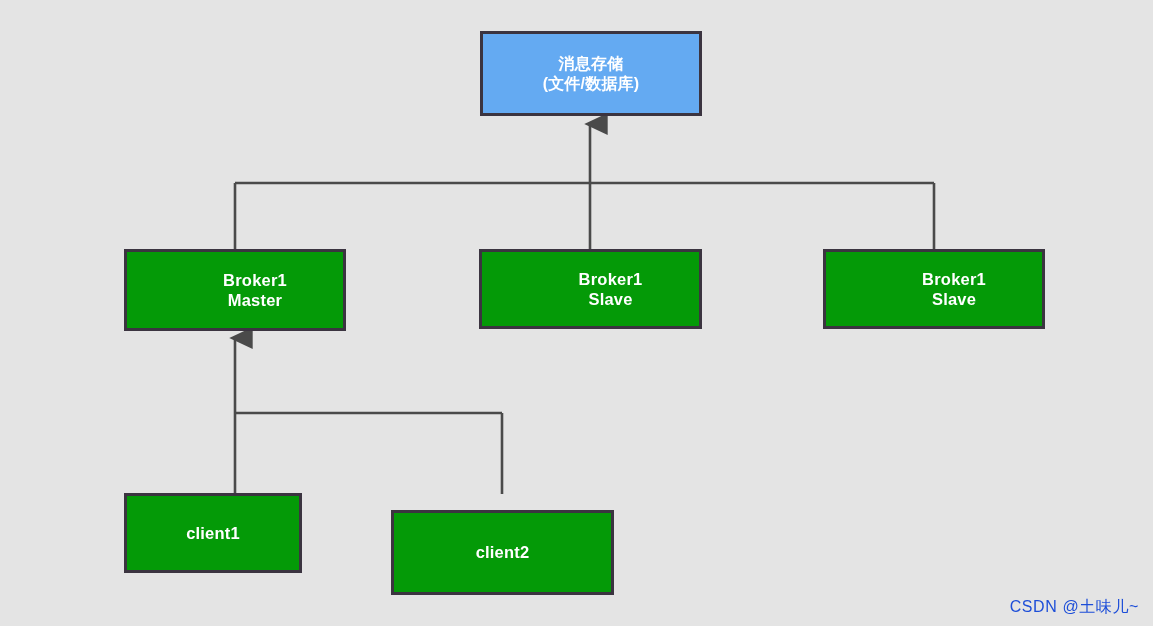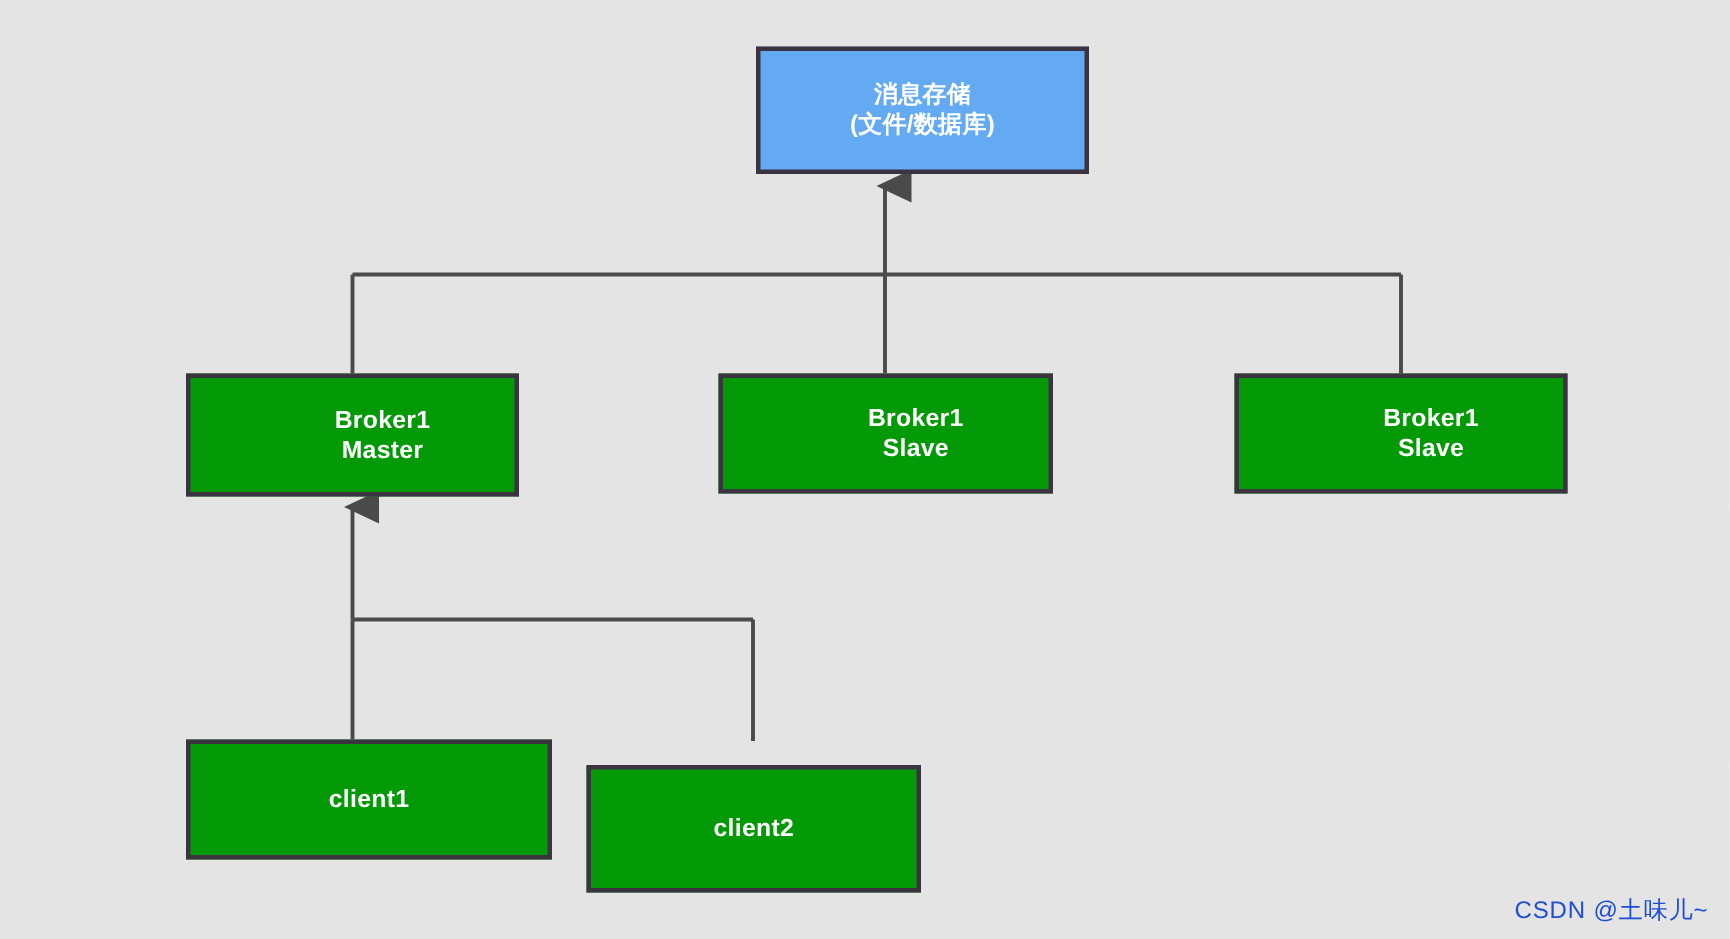--- a/index.html
+++ b/index.html
@@ -49,25 +49,25 @@
     padding-left: 40px;
   }
   .node.client {
     background: #049a07;
     font-size: 16.5px;
   }
   .node .line2 {
     display: block;
   }
   
-  #node-storage  { left: 504px; top: 31px;  width: 222px; height: 85px; }
+  #node-storage  { left: 480px; top: 31px;  width: 222px; height: 85px; }
   #node-broker1  { left: 124px; top: 249px; width: 222px; height: 82px; }
   #node-broker2  { left: 479px; top: 249px; width: 223px; height: 80px; }
   #node-broker3  { left: 823px; top: 249px; width: 222px; height: 80px; }
-  #node-client1  { left: 124px; top: 493px; width: 244px; height: 80px; }
+  #node-client1  { left: 124px; top: 493px; width: 178px; height: 80px; }
   #node-client2  { left: 391px; top: 510px; width: 223px; height: 85px; }
 
   #watermark {
     position: absolute;
     right: 14px;
     bottom: 8px;
     color: #1d4ed8;
     font-size: 16px;
     letter-spacing: 0.6px;
     user-select: none;

